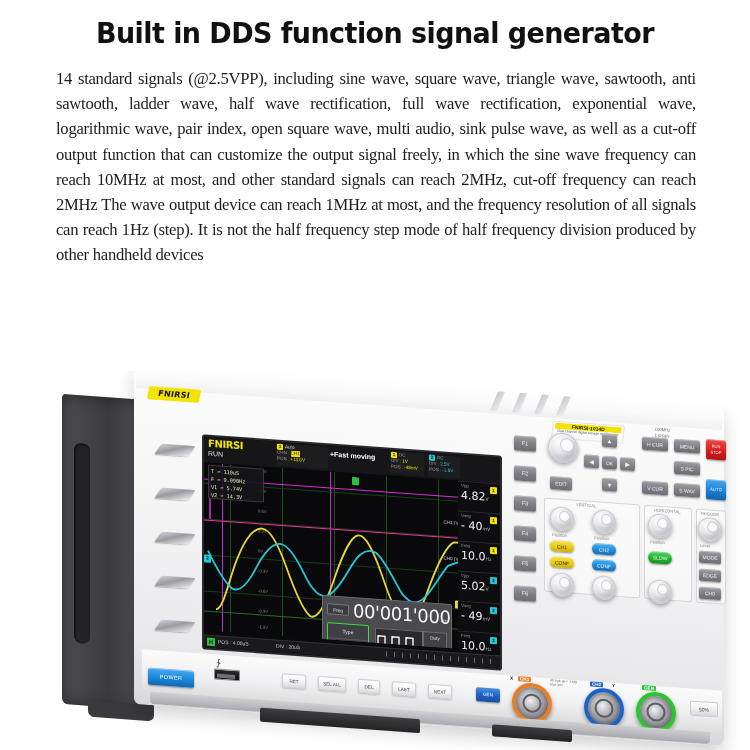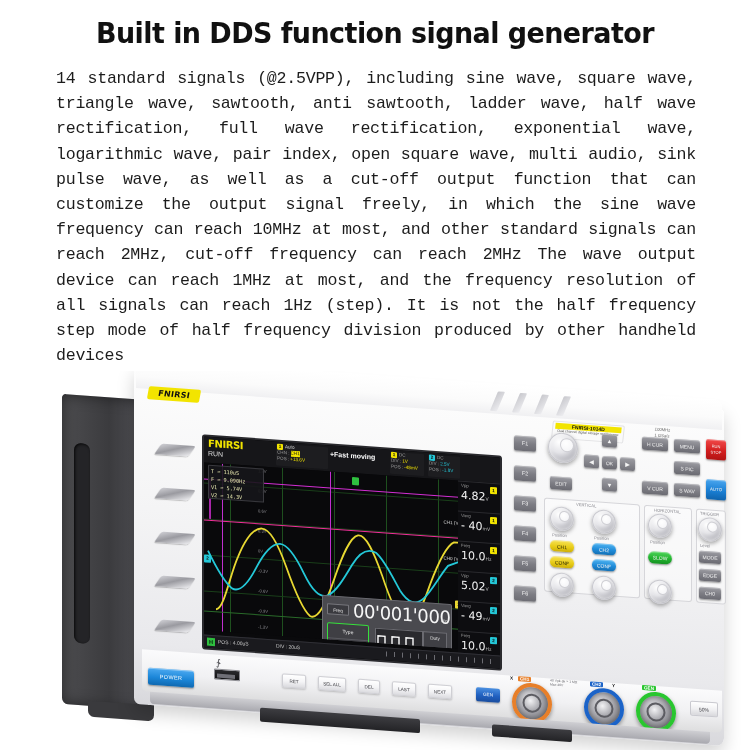--- a/index.html
+++ b/index.html
@@ -18,21 +18,21 @@
     font-weight: 700;
     font-size: 29px;
     letter-spacing: -0.6px;
     color: #111111;
     margin-top: 16px;
     transform: scaleX(0.93);
     white-space: nowrap;
   }
   .bodytext {
     margin: 16px 54px 0 56px;
-    font-family: Liberation Mono, monospace;
+    font-family: Liberation Serif, serif;
     font-size: 16.6px;
     line-height: 25.2px;
     color: #1c1c1c;
     text-align: justify;
     letter-spacing: -0.25px;
   }
   .bodytext p { margin: 0; }
 
   
   .device-stage {

